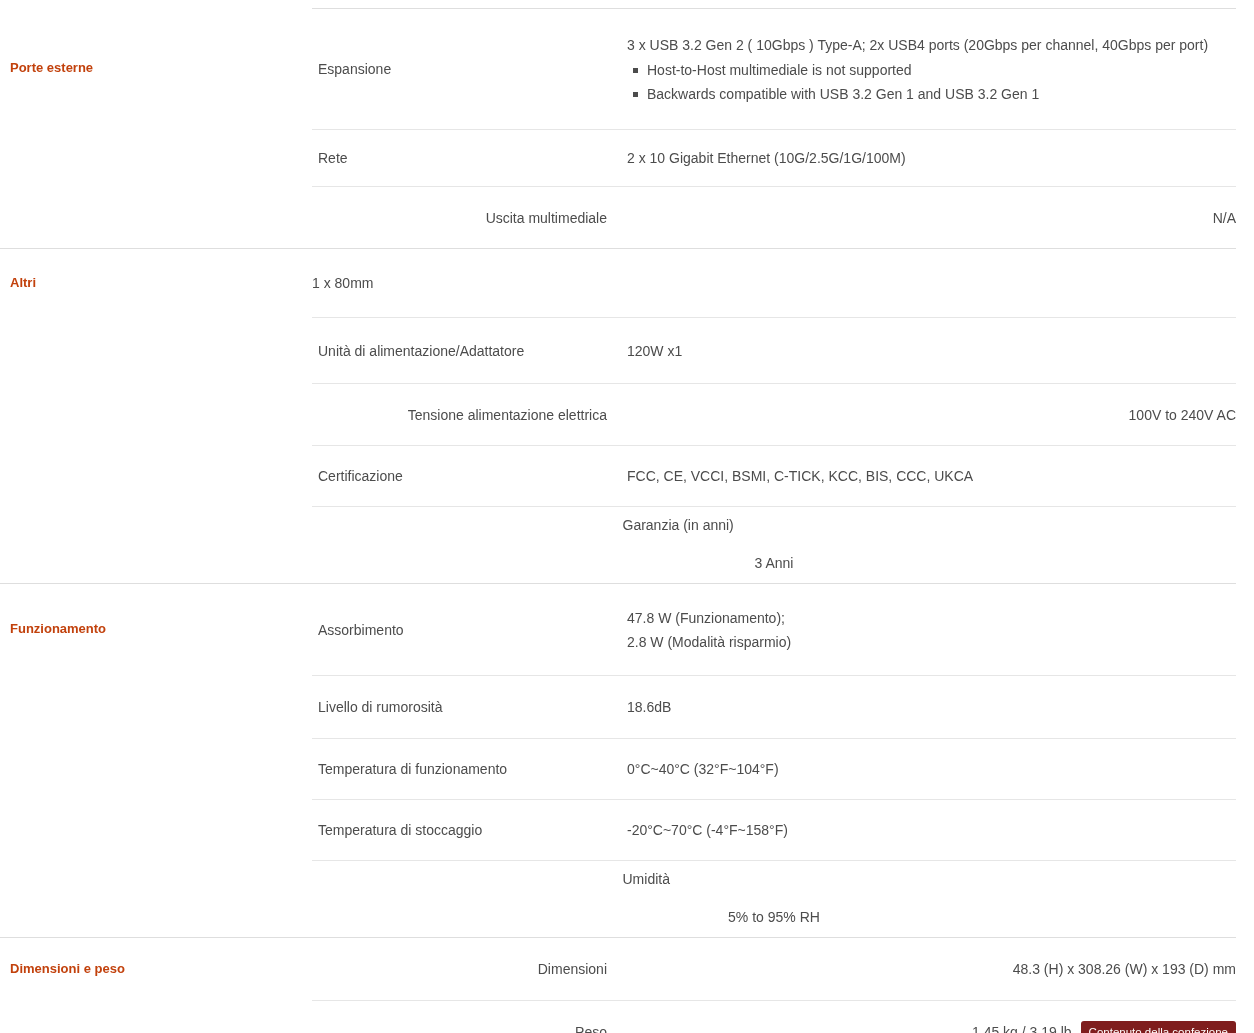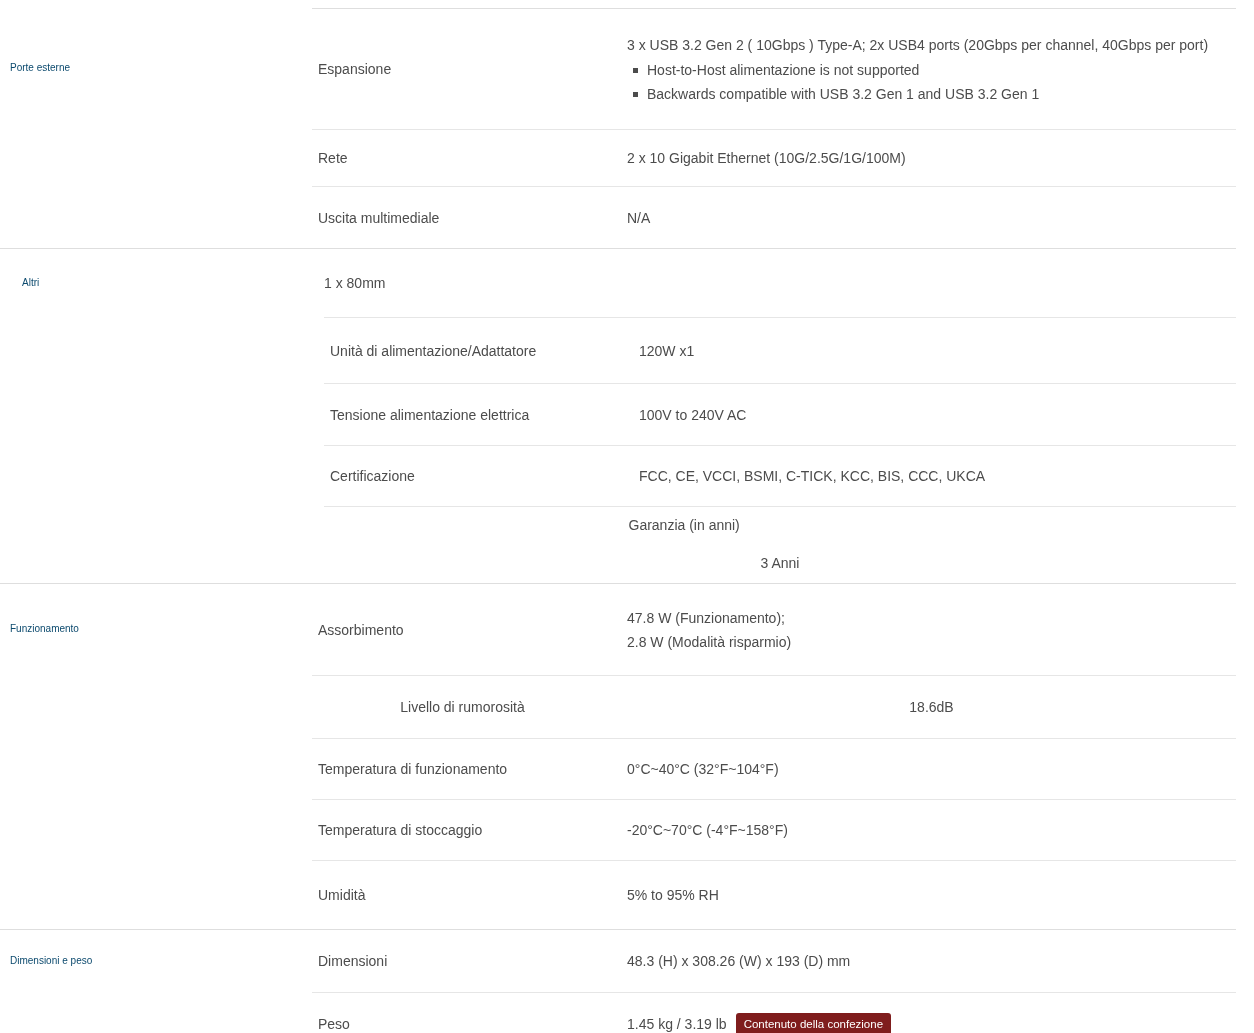--- a/index.html
+++ b/index.html
@@ -24,27 +24,27 @@
     display: flex;
   }
   .section.bordered {
     border-top: 1px solid #dedede;
   }
   .category {
     width: 312px;
     flex-shrink: 0;
     box-sizing: border-box;
     padding-left: 10px;
-    font-size: 10px;
-    font-weight: 400;
-    color: #0c4a6e;
+    font-size: 13px;
+    font-weight: 700;
+    color: #c2410c;
     line-height: 20px;
   }
   .cat-pt50 { padding-top: 50px; }
-  .cat-pt24 { padding-top: 24px; margin-left: 12px; }
+  .cat-pt24 { padding-top: 24px; }
   .cat-pt35 { padding-top: 35px; }
   .cat-pt21 { padding-top: 21px; }
   .rows {
     flex: 1;
     min-width: 0;
   }
   .rows.top-line {
     border-top: 1px solid #dedede;
   }
   .row {
@@ -52,27 +52,27 @@
     align-items: center;
     box-sizing: border-box;
     min-height: 61px;
     border-top: 1px solid #e6e6e6;
   }
   .row:first-child {
     border-top: none;
   }
   .h120 { min-height: 120px; }
   .h57  { min-height: 57px; }
-  .h62  { min-height: 62px; }
+  .h62  { min-height: 62px; text-align: right; }
   .h68  { min-height: 68px; }
   .h66  { min-height: 66px; }
   .h56  { min-height: 56px; flex-direction: column; }
   .h91  { min-height: 91px; }
-  .h63  { min-height: 63px; text-align: center; }
-  .h69  { min-height: 69px; }
+  .h63  { min-height: 63px; }
+  .h69  { min-height: 69px; flex-direction: column; }
   .row-label {
     width: 315px;
     flex-shrink: 0;
     box-sizing: border-box;
     padding: 8px 20px 8px 6px;
     line-height: 20px;
   }
   .row-value {
     flex: 1;
     min-width: 0;
@@ -119,21 +119,21 @@
 <div class="spec-table">
 
   <div class="section">
     <div class="category cat-pt50">Porte esterne</div>
     <div class="rows top-line">
       <div class="row h120">
         <div class="row-label">Espansione</div>
         <div class="row-value">
           <div class="value-line nowrap">3 x USB 3.2 Gen 2 ( 10Gbps ) Type-A; 2x USB4 ports (20Gbps per channel, 40Gbps per port)</div>
           <ul class="bullet-list">
-            <li class="bullet-item"><span class="bullet-square"></span><span>Host-to-Host alimentazione is not supported</span></li>
+            <li class="bullet-item"><span class="bullet-square"></span><span>Host-to-Host multimediale is not supported</span></li>
             <li class="bullet-item"><span class="bullet-square"></span><span>Backwards compatible with USB 3.2 Gen 1 and USB 3.2 Gen 1</span></li>
           </ul>
         </div>
       </div>
       <div class="row h57">
         <div class="row-label">Rete</div>
         <div class="row-value">2 x 10 Gigabit Ethernet (10G/2.5G/1G/100M)</div>
       </div>
       <div class="row h62">
         <div class="row-label">Uscita multimediale</div>

